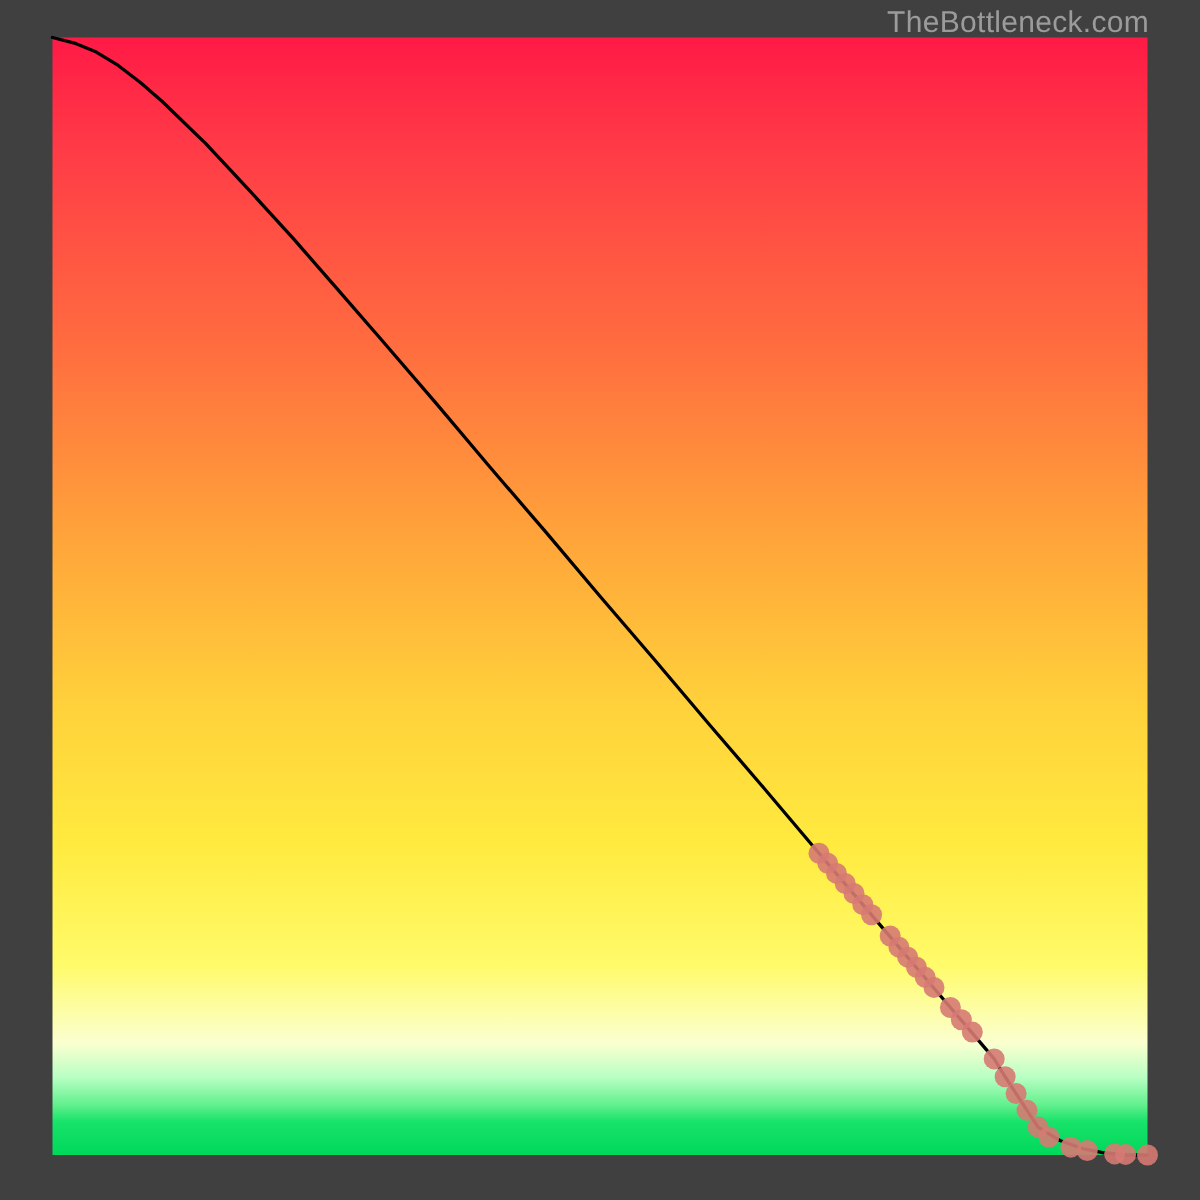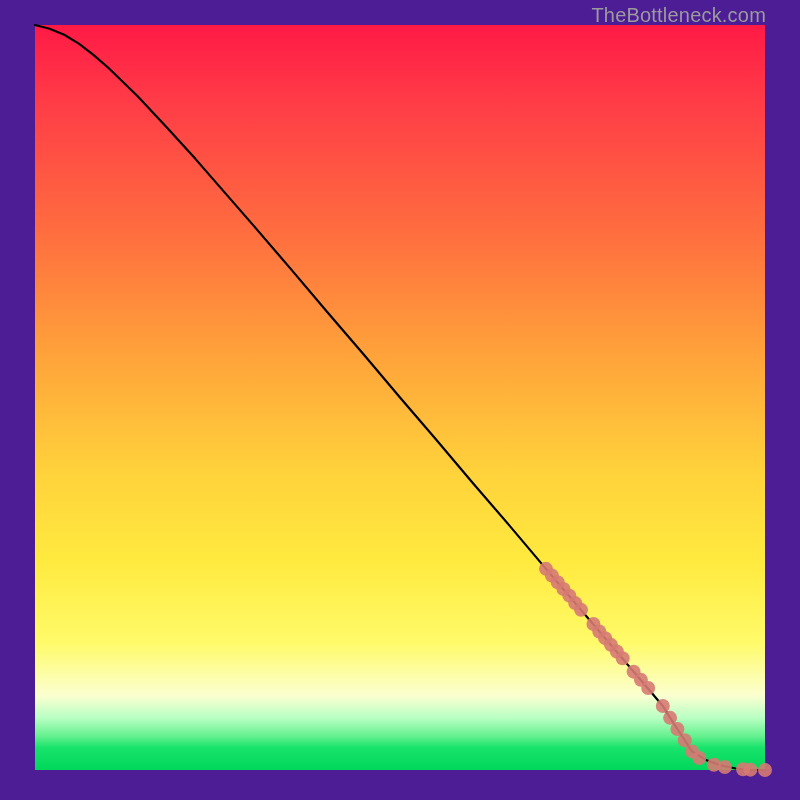--- a/index.html
+++ b/index.html
@@ -10,21 +10,21 @@
     background: #000;
     overflow: hidden;
     font-family: Arial, Helvetica, sans-serif;
   }
   .frame {
     position: absolute;
     left: 0;
     top: 0;
     width: 800px;
     height: 800px;
-    background: #4c1d95;
+    background: #404040;
   }
   .plot {
     position: absolute;
     left: 35px;
     top: 25px;
     width: 730px;
     height: 745px;
     
     background: linear-gradient(to bottom,
       #ff1a46 0%,

